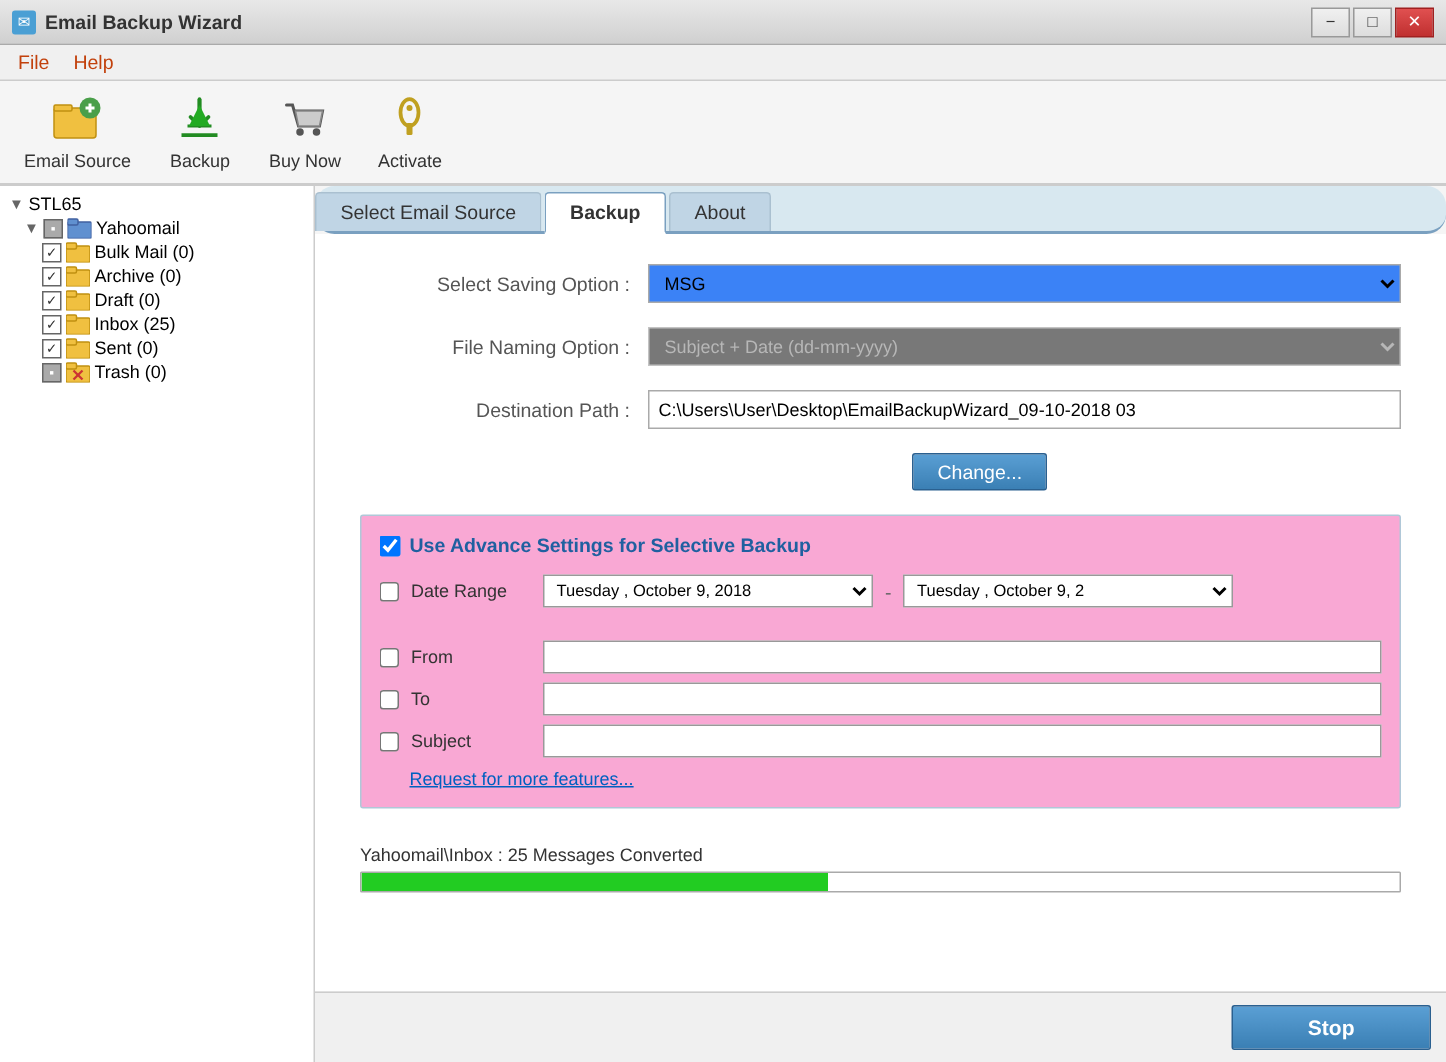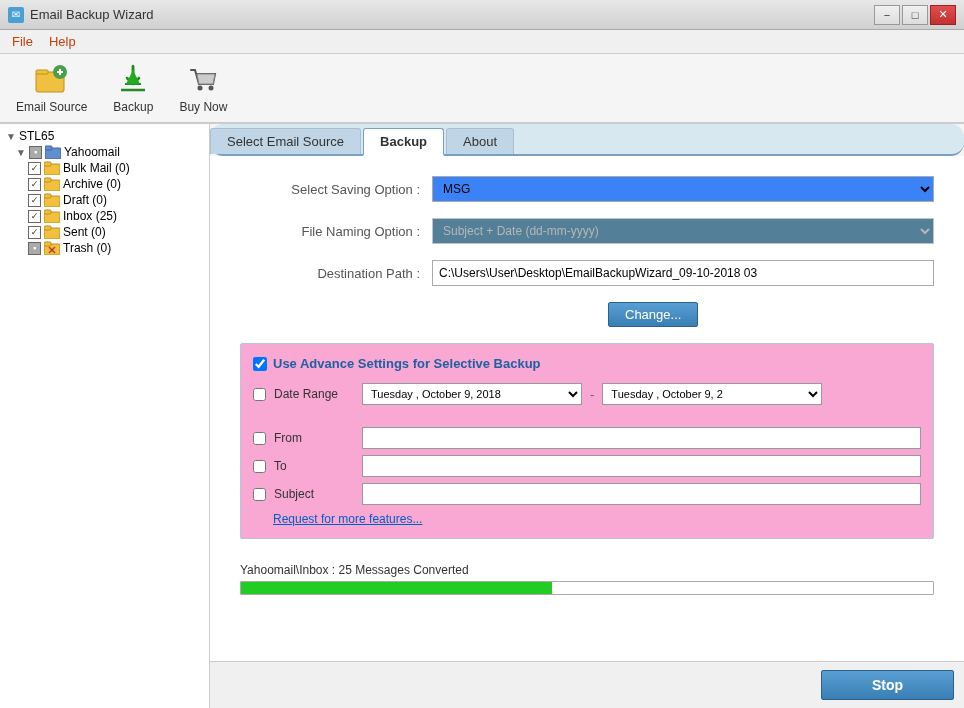--- a/index.html
+++ b/index.html
@@ -11,21 +11,21 @@
       height: 30px;
       display: flex;
       align-items: center;
       justify-content: space-between;
       padding: 0 8px;
       border-bottom: 1px solid #aaa;
       user-select: none;
     }
     .title-bar-left { display: flex; align-items: center; gap: 6px; }
     .title-bar-icon { width: 16px; height: 16px; background: #4a9fd4; border-radius: 2px; display: flex; align-items: center; justify-content: center; color: white; font-size: 10px; }
-    .title-bar-text { font-size: 13px; color: #333; }
+    .title-bar-text { font-size: 13px; color: #333; font-weight: bold; }
     .title-bar-controls { display: flex; gap: 2px; }
     .title-btn {
       width: 26px; height: 20px; border: 1px solid #999;
       background: linear-gradient(to bottom, #f0f0f0, #ddd);
       cursor: pointer; display: flex; align-items: center; justify-content: center;
       font-size: 11px; color: #333;
     }
     .title-btn.close { background: linear-gradient(to bottom, #e05050, #c03030); color: white; border-color: #a02020; }
 
     
@@ -154,21 +154,21 @@
       border: 1px solid #aaa;
       background: white;
       padding: 2px 6px;
       font-size: 12px;
     }
     select.form-control {
       background: #3b82f6;
       cursor: pointer;
     }
     .form-control[disabled], .form-control.disabled {
-      background: #0c4a6e;
+      background: #404040;
       color: #999;
     }
 
     .change-btn {
       background: linear-gradient(to bottom, #5a9fd4, #3a7fb4);
       color: white;
       border: 1px solid #2a6090;
       padding: 4px 16px;
       cursor: pointer;
       font-size: 13px;
@@ -323,20 +323,30 @@
       <svg width="36" height="36" viewBox="0 0 36 36">
         <path d="M6,8 L10,8 L14,22 L28,22 L30,12 L12,12" fill="none" stroke="#555" stroke-width="2" stroke-linecap="round"></path>
         <circle cx="15" cy="26" r="2.5" fill="#555"></circle>
         <circle cx="26" cy="26" r="2.5" fill="#555"></circle>
         <path d="M12,12 L30,12 L28,22 L14,22 Z" fill="#ccc" stroke="#888" stroke-width="1"></path>
       </svg>
     </div>
     <span class="toolbar-label">Buy Now</span>
   </div>
 
+  <div class="toolbar-btn">
+    <div class="toolbar-icon">
+      <svg width="36" height="36" viewBox="0 0 36 36">
+        <ellipse cx="18" cy="13" rx="6" ry="9" fill="none" stroke="#c0a020" stroke-width="2.5"></ellipse>
+        <rect x="16" y="20" width="4" height="8" fill="#c0a020" rx="1"></rect>
+        <circle cx="18" cy="10" r="2" fill="#c0a020"></circle>
+      </svg>
+    </div>
+    <span class="toolbar-label">Activate</span>
+  </div>
 </div>
 
 <div class="main-layout">
 
   <div class="left-panel">
 
     <div class="tree-item">
       <span class="tree-expand">▼</span>
       <span class="tree-label">STL65</span>
     </div>

